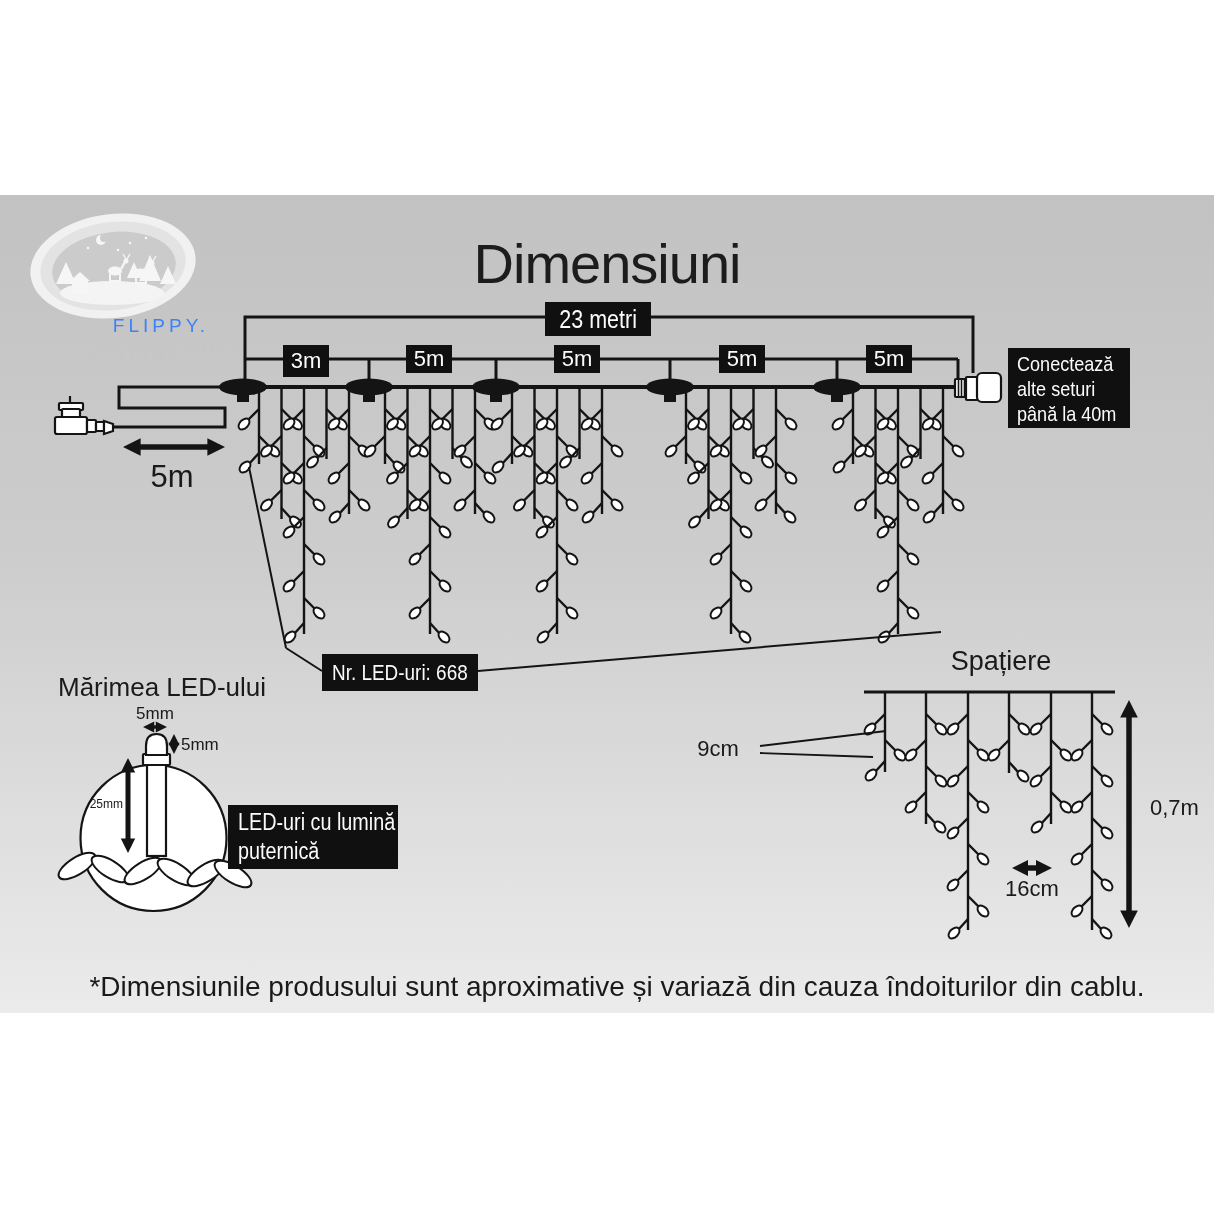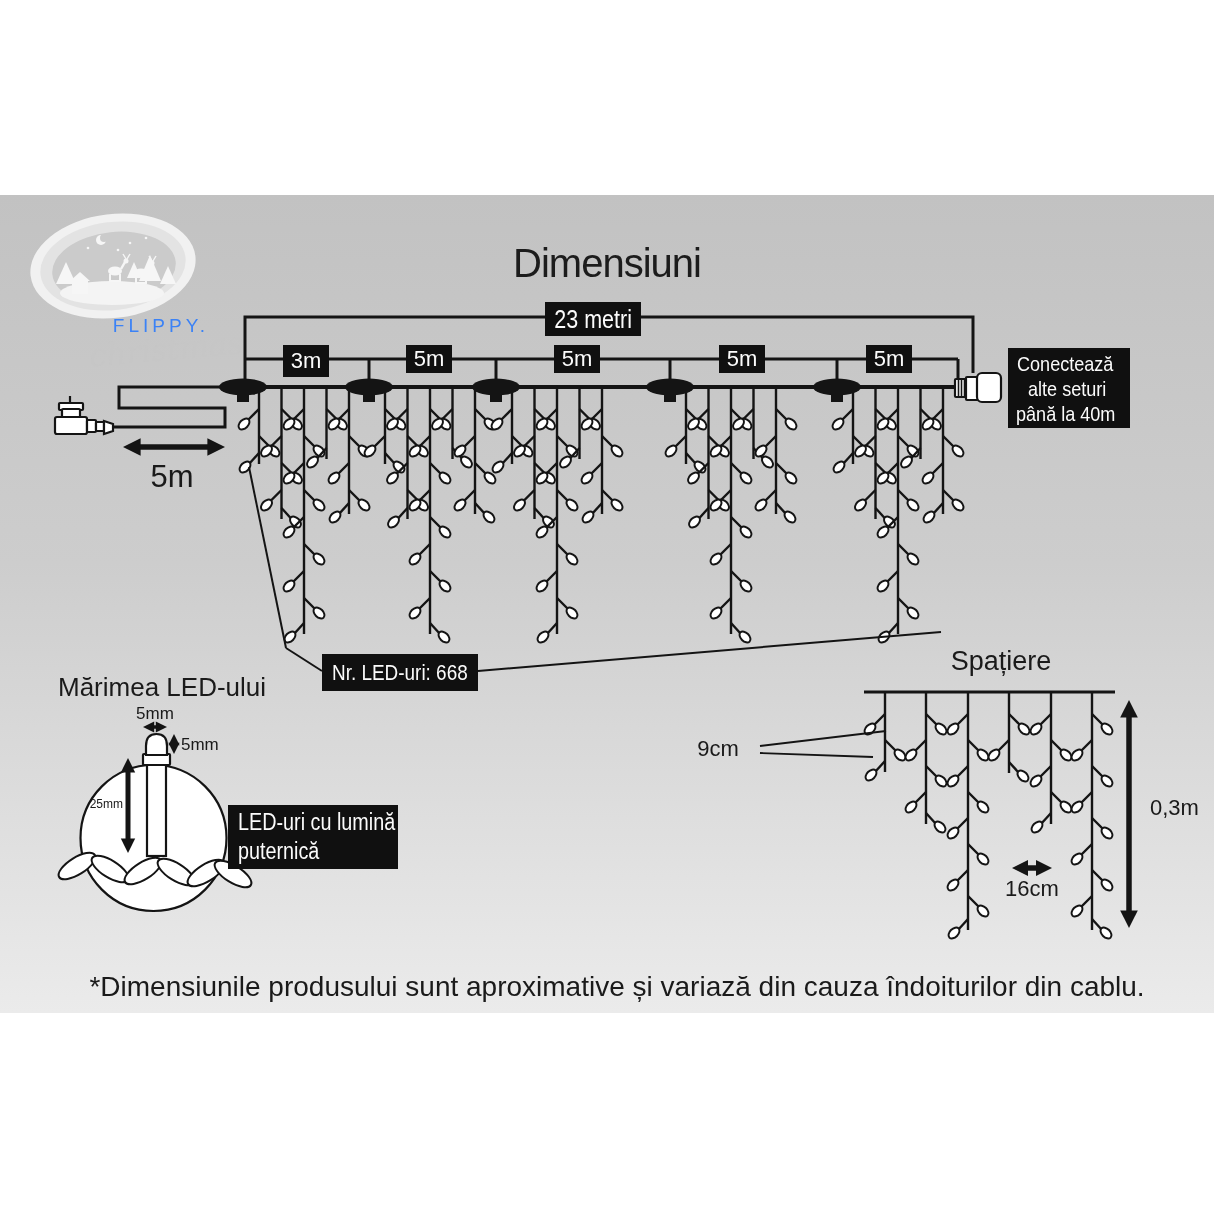--- a/index.html
+++ b/index.html
@@ -7,21 +7,21 @@
     font-family:"Liberation Sans",sans-serif;color:#1a1a1a}
   .panel{position:absolute;left:0;top:195px;width:1214px;height:818px;
     background:linear-gradient(180deg,#c2c2c2 0%,#cdcdcd 45%,#ebebeb 100%)}
   #art{position:absolute;left:0;top:0;z-index:2}
   .lbl{position:absolute;z-index:3;white-space:nowrap;color:#1a1a1a}
   .tag{position:absolute;z-index:3;background:#101010;color:#fbfbfb;
     display:flex;align-items:center;justify-content:center;white-space:nowrap}
   .cond{transform:scaleX(.86)}
   .cond-l{transform:scaleX(.86);transform-origin:left center}
   .center{transform:translate(-50%,-50%)}
-  .title{font-size:40px;letter-spacing:-1px;color:#1c1c1c}
+  .title{font-size:56px;letter-spacing:-1px;color:#1c1c1c}
   .sub{font-size:27px}
   .logo-flippy{font-size:19px;letter-spacing:4px;color:#3b82f6}
   .logo-script{font-family:"DejaVu Serif",serif;font-style:italic;font-size:31px;color:#c6c6c6;
     transform:translate(-50%,-50%) rotate(-5deg)}
 </style>
 </head>
 <body>
 
 <div class="panel"></div>
 
@@ -487,59 +487,59 @@
       <ellipse cx="206" cy="873" rx="21" ry="8.5" fill="#fff" stroke="#141414" stroke-width="2" transform="rotate(-32 206 873)"></ellipse>
       <ellipse cx="233" cy="874" rx="21" ry="8.5" fill="#fff" stroke="#141414" stroke-width="2" transform="rotate(32 233 874)"></ellipse>
     </g>
   </svg>
 
 <div class="lbl logo-flippy center" style="left:161px;top:326px">FLIPPY.</div>
 <div class="lbl logo-script" style="left:166px;top:349px">christmas</div>
 
 <div class="lbl title center" style="left:607px;top:263px">Dimensiuni</div>
 
-<div class="tag" style="left:545px;top:302px;width:96px;height:34px;font-size:25px">
+<div class="tag" style="left:545px;top:302px;width:106px;height:34px;font-size:25px">
   <span class="cond">23 metri</span>
 </div>
 
 <div class="tag" style="left:283px;top:345px;width:46px;height:32px;font-size:22px">
   <span>3m</span>
 </div>
 <div class="tag" style="left:406px;top:345px;width:46px;height:28px;font-size:22px">
   <span>5m</span>
 </div>
 <div class="tag" style="left:554px;top:345px;width:46px;height:28px;font-size:22px">
   <span>5m</span>
 </div>
 <div class="tag" style="left:719px;top:345px;width:46px;height:28px;font-size:22px">
   <span>5m</span>
 </div>
 <div class="tag" style="left:866px;top:345px;width:46px;height:28px;font-size:22px">
   <span>5m</span>
 </div>
 
 <div class="tag" style="left:1008px;top:348px;width:122px;height:80px;font-size:21px;
-     flex-direction:column;align-items:center;justify-content:center;padding-left:9px;line-height:25px">
+     flex-direction:column;align-items:flex-start;justify-content:center;padding-left:9px;line-height:25px">
   <span class="cond-l">Conectează</span>
   <span class="cond-l">alte seturi</span>
   <span class="cond-l">până la 40m</span>
 </div>
 
 <div class="lbl center" style="left:172px;top:477px;font-size:31px">5m</div>
 
 <div class="tag" style="left:322px;top:654px;width:156px;height:37px;font-size:22px">
   <span class="cond">Nr. LED-uri: 668</span>
 </div>
 
 <div class="lbl sub center" style="left:1001px;top:661px">
   <span class="cond">Spațiere</span>
 </div>
 <div class="lbl" style="left:688px;top:736px;width:60px;text-align:center;font-size:22px">9cm</div>
 <div class="lbl center" style="left:1032px;top:889px;font-size:22px">16cm</div>
-<div class="lbl" style="left:1150px;top:795px;font-size:22px">0,3m</div>
+<div class="lbl" style="left:1150px;top:795px;font-size:22px">0,7m</div>
 
 <div class="lbl" style="left:58px;top:672px;font-size:26px">Mărimea LED-ului</div>
 <div class="lbl center" style="left:155px;top:714px;font-size:17px">5mm</div>
 <div class="lbl" style="left:181px;top:735px;font-size:17px">5mm</div>
 <div class="lbl" style="left:73px;top:797px;width:50px;text-align:right;font-size:12px">25mm</div>
 <div class="tag" style="left:228px;top:805px;width:170px;height:64px;font-size:23px;
      flex-direction:column;align-items:flex-start;justify-content:center;padding-left:10px;line-height:29px">
   <span class="cond-l">LED-uri cu lumină</span>
   <span class="cond-l">puternică</span>
 </div>

